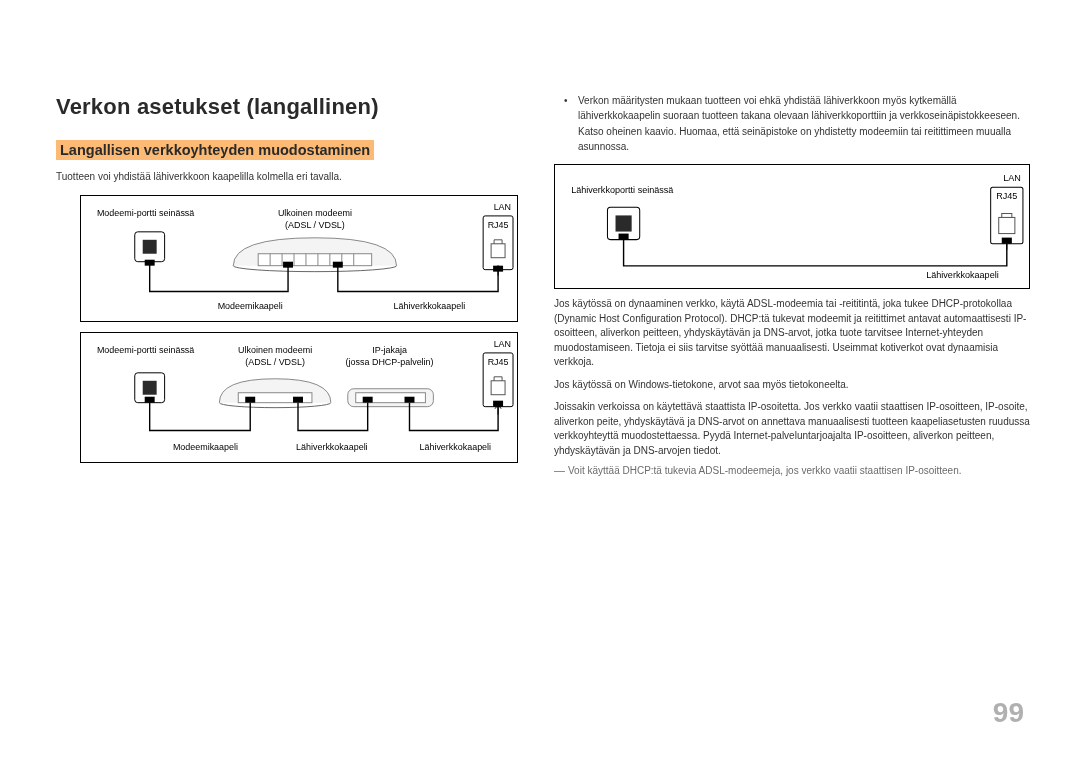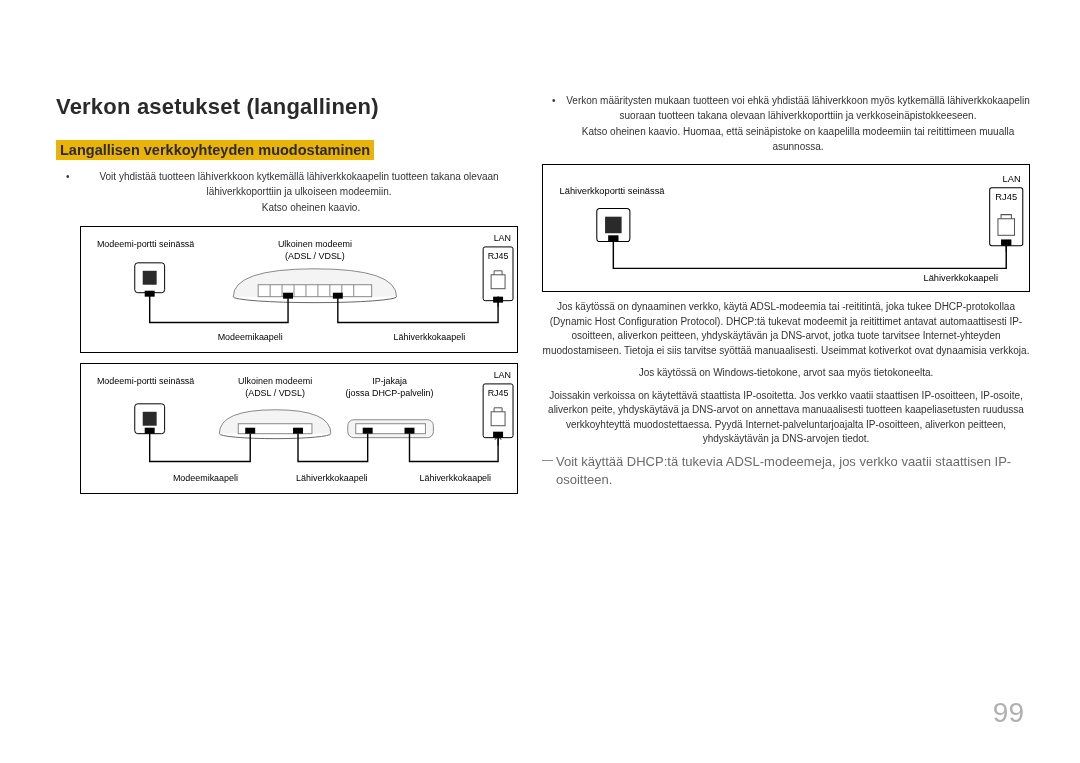--- a/index.html
+++ b/index.html
@@ -7,45 +7,44 @@
     font-family: Arial, Helvetica, sans-serif;
     background: #fff;
     width: 1080px;
     height: 763px;
     position: relative;
     color: #2a2a2a;
   }
   .page {
     display: flex;
     padding: 94px 50px 0 56px;
-    gap: 24px;
+    gap: 36px;
   }
   .col { flex: 1; }
   .col-left { flex: 0 0 462px; }
   .col-right { flex: 1; }
 
   h1 {
     font-size: 22px;
     font-weight: 600;
     margin-bottom: 20px;
     letter-spacing: 0.2px;
   }
   h2 {
     font-size: 14.5px;
     font-weight: 600;
-    background: #eab308;
+    background: #fdba74;
     display: inline-block;
     padding: 2px 4px;
     margin-bottom: 10px;
   }
   p, li {
     font-size: 10px;
     line-height: 1.45;
     color: #333;
-    text-align: center;
   }
   p { margin-bottom: 4px; }
   ul.bullets { list-style: none; padding-left: 24px; }
   ul.bullets > li {
     position: relative;
     margin-bottom: 6px;
   }
   ul.bullets > li::before {
     content: "•";
     position: absolute;
@@ -65,59 +64,54 @@
     margin: 10px 0 8px 24px;
     position: relative;
     background: #fff;
   }
   .diagram svg { display: block; width: 100%; height: auto; }
   .diag-text { font-size: 9px; fill: #000; }
   .diag-text-cable { font-size: 9px; fill: #000; }
 
   .dash-line {
     margin: 2px 0 6px 0;
-    font-size: 13px;
+    font-size: 10px;
     color: #6b6b6b;
     padding-left: 14px;
     position: relative;
     line-height: 1.4;
   }
   .dash-line::before {
     content: "―";
     position: absolute;
     left: 0;
     top: -1px;
     color: #6b6b6b;
     font-size: 11px;
   }
 
   .page-num {
     position: absolute;
     right: 56px;
     bottom: 34px;
     font-size: 28px;
     color: #b0b0b0;
-    font-weight: 400;
+    font-weight: 700;
   }
 </style>
 </head>
 <body>
 
 <div class="page">
 
   <div class="col col-left">
     <h1>Verkon asetukset (langallinen)</h1>
     <h2>Langallisen verkkoyhteyden muodostaminen</h2>
-
-    <ul class="bullets">
-      <li>
-        <span>Voit yhdistää tuotteen lähiverkkoon kytkemällä lähiverkkokaapelin tuotteen takana olevaan lähiverkkoporttiin ja ulkoiseen modeemiin.</span>
-        <div class="sub-indent">Katso oheinen kaavio.</div>
-      </li>
-    </ul>
+    <p>Tuotteen voi yhdistää lähiverkkoon kaapelilla kolmella eri tavalla.</p>
+
 
     
     <div class="diagram">
       <svg viewBox="0 0 438 126">
 
         <text x="16" y="20" class="diag-text">Modeemi-portti seinässä</text>
         <text x="235" y="20" class="diag-text" text-anchor="middle">Ulkoinen modeemi</text>
         <text x="235" y="32" class="diag-text" text-anchor="middle">(ADSL / VDSL)</text>
         <text x="432" y="14" class="diag-text" text-anchor="end">LAN</text>
 
@@ -198,21 +192,21 @@
         <text x="252" y="118" class="diag-text-cable" text-anchor="middle">Lähiverkkokaapeli</text>
         <text x="376" y="118" class="diag-text-cable" text-anchor="middle">Lähiverkkokaapeli</text>
       </svg>
     </div>
   </div>
 
   <div class="col col-right">
     <ul class="bullets">
       <li>
         <span>Verkon määritysten mukaan tuotteen voi ehkä yhdistää lähiverkkoon myös kytkemällä lähiverkkokaapelin suoraan tuotteen takana olevaan lähiverkkoporttiin ja verkkoseinäpistokkeeseen.</span>
-        <div style="margin-top:2px;">Katso oheinen kaavio. Huomaa, että seinäpistoke on kaapelilla modeemiin tai reitittimeen muualla asunnossa.</div>
+        <div style="margin-top:2px;">Katso oheinen kaavio. Huomaa, että seinäpistoke on yhdistetty modeemiin tai reitittimeen muualla asunnossa.</div>
       </li>
     </ul>
 
     <div class="diagram" style="margin-left:0;">
       <svg viewBox="0 0 470 122">
         <text x="16" y="28" class="diag-text">Lähiverkkoportti seinässä</text>
         <text x="462" y="16" class="diag-text" text-anchor="end">LAN</text>
 
         <rect x="52" y="42" width="32" height="32" rx="3" fill="#fff" stroke="#000"></rect>
         <rect x="60" y="50" width="16" height="16" fill="#2a2a2a"></rect>

